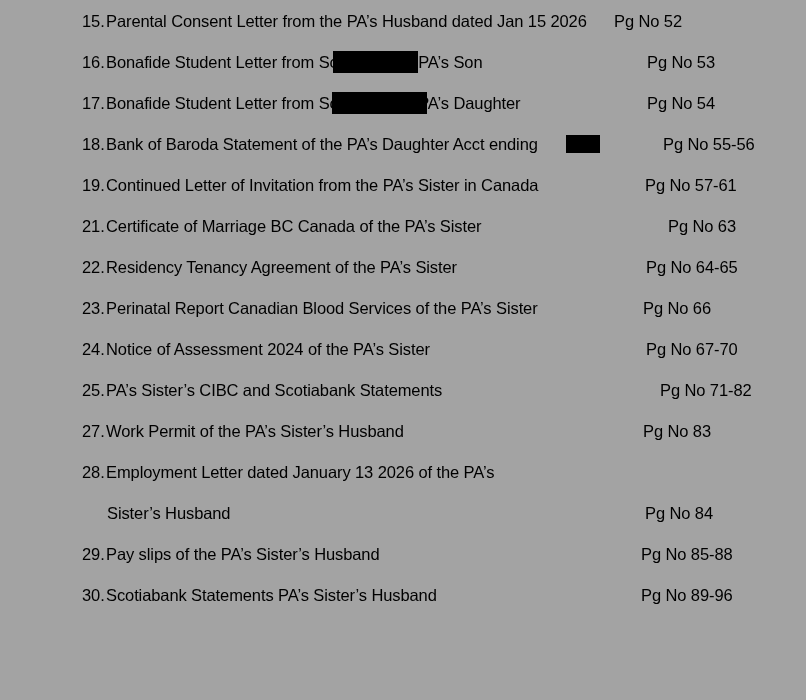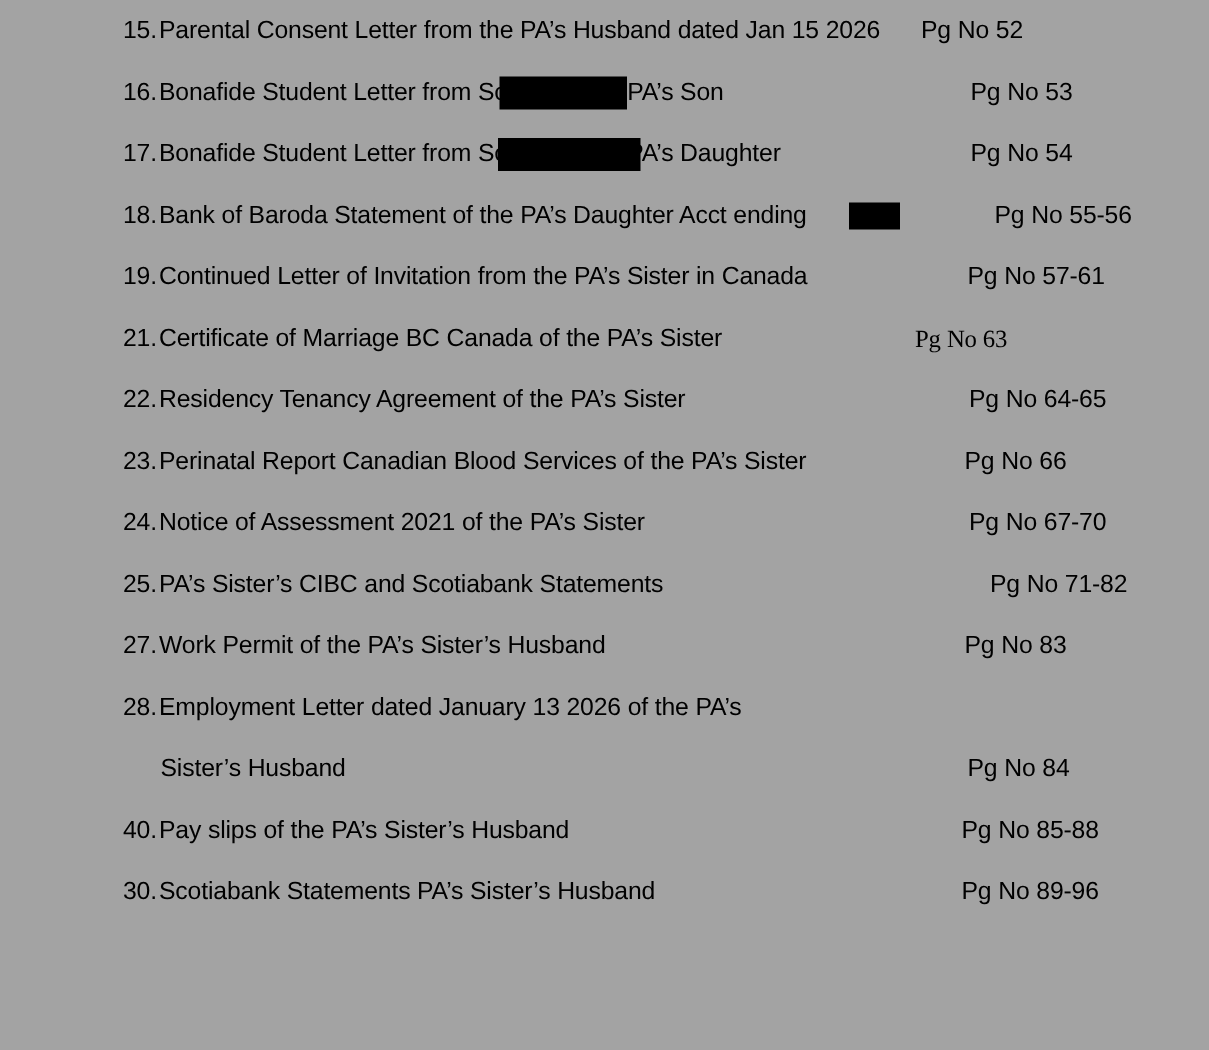--- a/index.html
+++ b/index.html
@@ -107,35 +107,35 @@
         <span class="redaction" style="left: 566px; width: 34px; height: 18px; background: rgb(0, 0, 0);"></span>
       </div>
       <div class="entry">
         <span class="entry-num">19.</span>
         <span class="entry-desc">Continued Letter of Invitation from the PA’s Sister in Canada</span>
         <span class="entry-page" style="left: 645px;">Pg No 57-61</span>
       </div>
       <div class="entry">
         <span class="entry-num">21.</span>
         <span class="entry-desc">Certificate of Marriage BC Canada of the PA’s Sister</span>
-        <span class="entry-page" style="left: 610px; font-family: Liberation Serif, serif;">Pg No 63</span>
+        <span class="entry-page" style="left: 668px;">Pg No 63</span>
       </div>
       <div class="entry">
         <span class="entry-num">22.</span>
         <span class="entry-desc">Residency Tenancy Agreement of the PA’s Sister</span>
         <span class="entry-page" style="left: 646px;">Pg No 64-65</span>
       </div>
       <div class="entry">
         <span class="entry-num">23.</span>
         <span class="entry-desc">Perinatal Report Canadian Blood Services of the PA’s Sister</span>
         <span class="entry-page" style="left: 643px;">Pg No 66</span>
       </div>
       <div class="entry">
         <span class="entry-num">24.</span>
-        <span class="entry-desc">Notice of Assessment 2021 of the PA’s Sister</span>
+        <span class="entry-desc">Notice of Assessment 2024 of the PA’s Sister</span>
         <span class="entry-page" style="left: 646px;">Pg No 67-70</span>
       </div>
       <div class="entry">
         <span class="entry-num">25.</span>
         <span class="entry-desc">PA’s Sister’s CIBC and Scotiabank Statements</span>
         <span class="entry-page" style="left: 660px;">Pg No 71-82</span>
       </div>
       <div class="entry">
         <span class="entry-num">27.</span>
         <span class="entry-desc">Work Permit of the PA’s Sister’s Husband</span>
@@ -143,21 +143,21 @@
       </div>
       <div class="entry">
         <span class="entry-num">28.</span>
         <span class="entry-desc">Employment Letter dated January 13 2026 of the PA’s</span>
       </div>
       <div class="entry continuation">
         <span class="entry-desc">Sister’s Husband</span>
         <span class="entry-page" style="left: 645px;">Pg No 84</span>
       </div>
       <div class="entry">
-        <span class="entry-num">40.</span>
+        <span class="entry-num">29.</span>
         <span class="entry-desc">Pay slips of the PA’s Sister’s Husband</span>
         <span class="entry-page" style="left: 641px;">Pg No 85-88</span>
       </div>
       <div class="entry">
         <span class="entry-num">30.</span>
         <span class="entry-desc">Scotiabank Statements PA’s Sister’s Husband</span>
         <span class="entry-page" style="left: 641px;">Pg No 89-96</span>
       </div>
     </div>
 </div>

